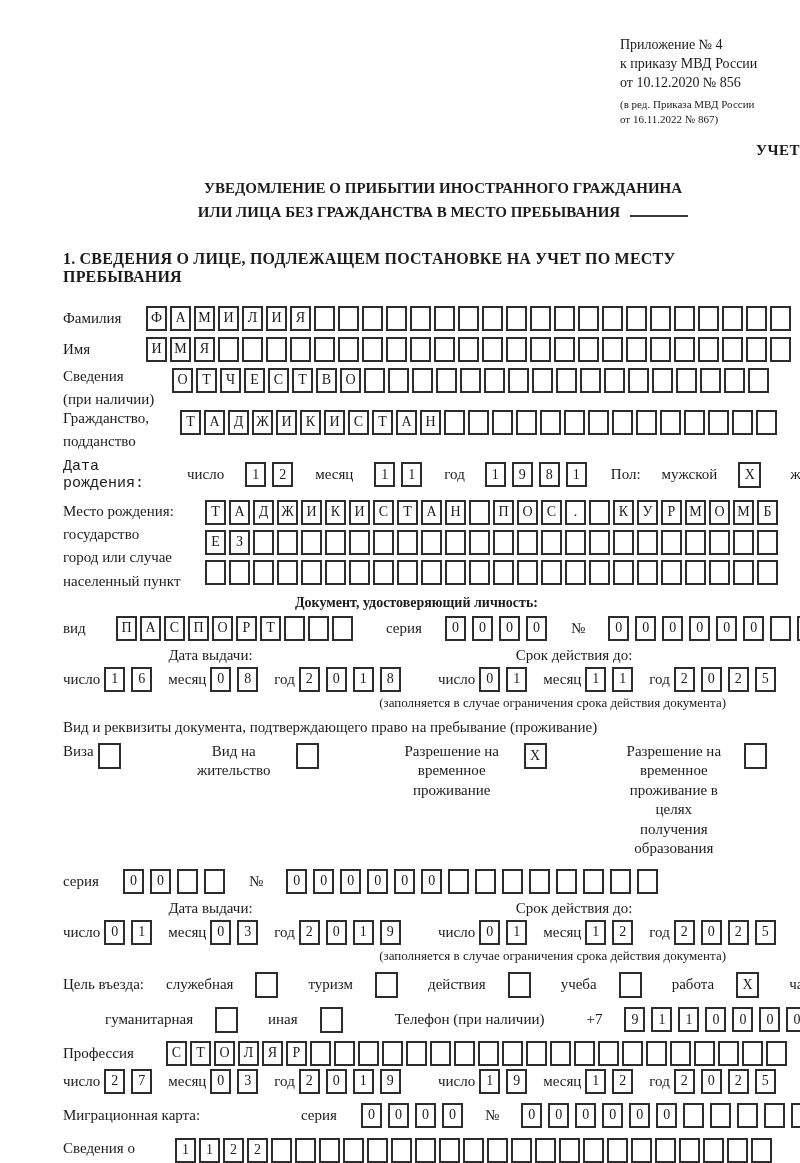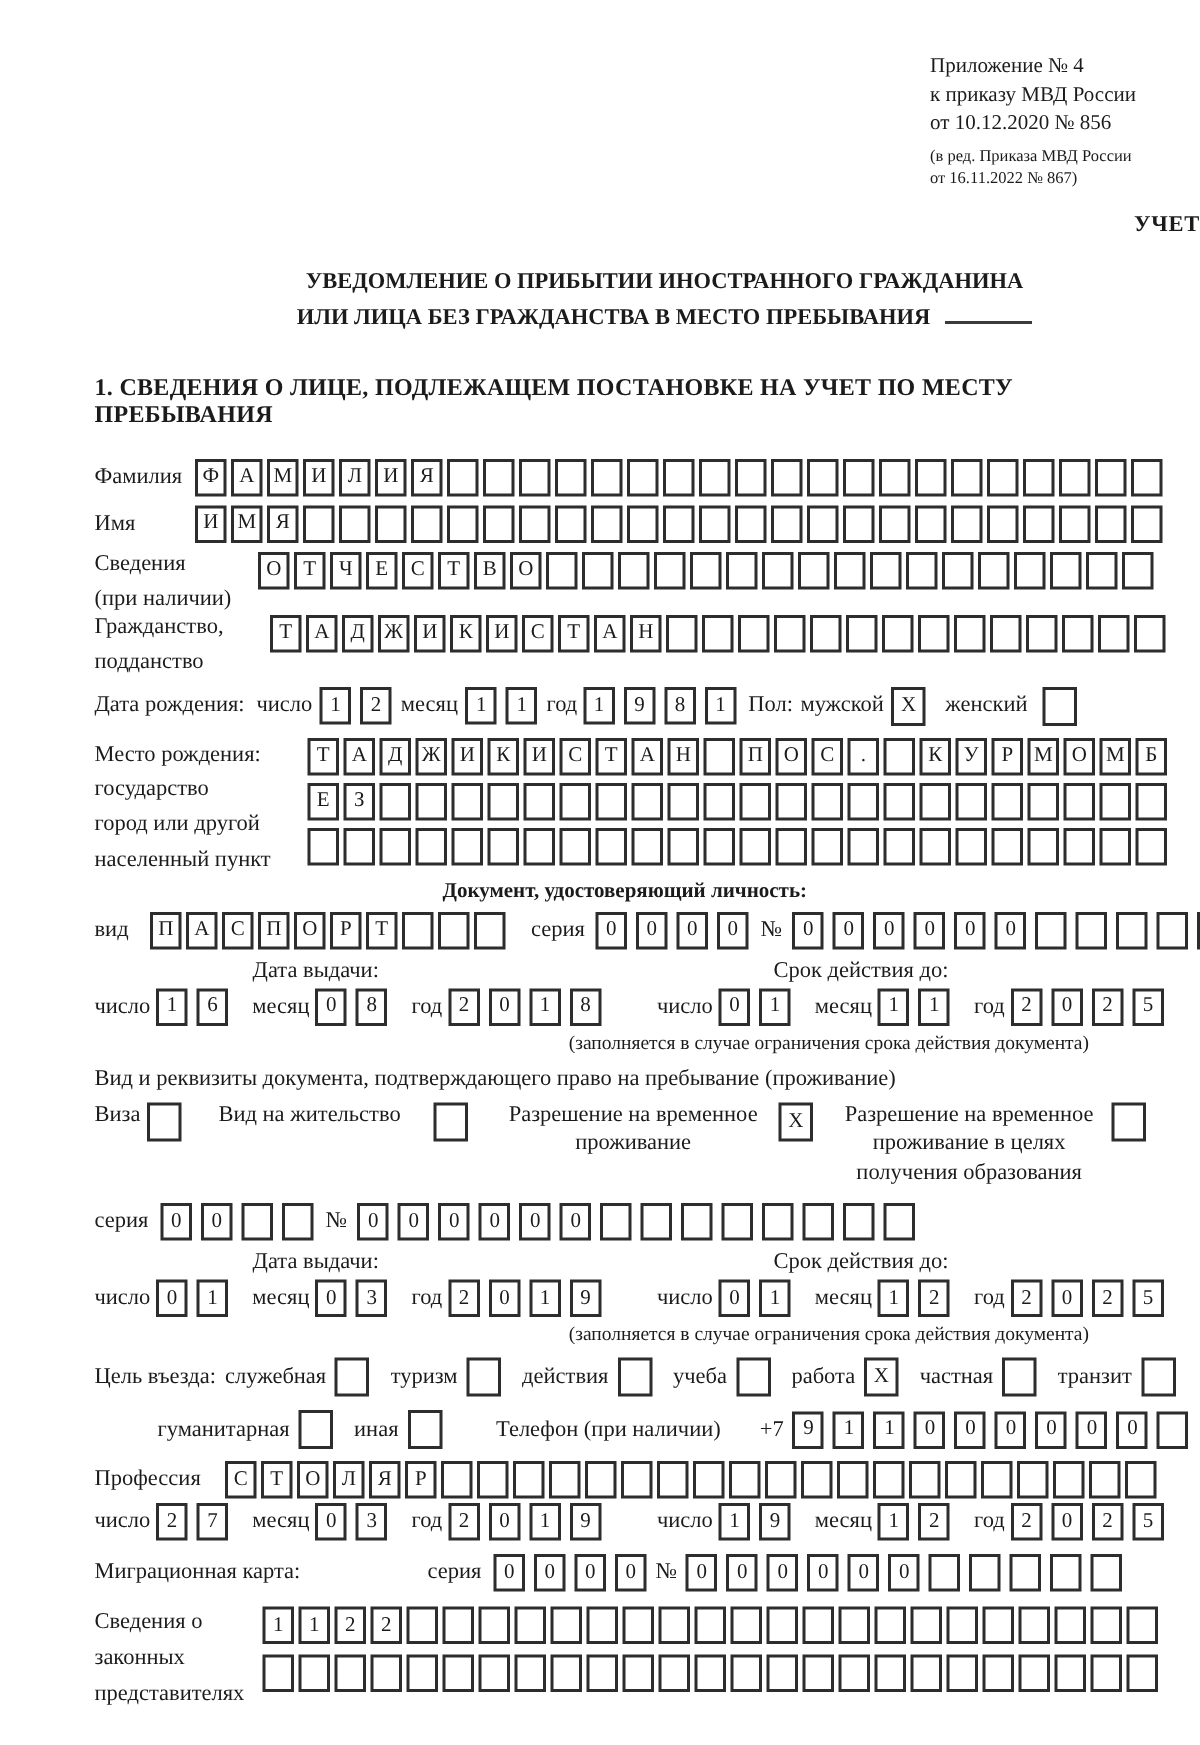--- a/index.html
+++ b/index.html
@@ -6,21 +6,21 @@
   body{width:800px;height:1163px;font-family:"Liberation Serif","DejaVu Serif",serif;color:#1b1b1b;overflow:hidden;}
   .page{padding:36px 30px 0 63px;box-sizing:border-box;width:800px;}
   
   .hdr-block{margin-left:557px;width:180px;font-size:14px;line-height:1.35;}
   .hdr-amend{font-size:11px;margin-top:4px;line-height:1.35;}
   .forma{width:737px;text-align:right;font-weight:bold;font-size:15px;margin-top:16px;letter-spacing:.5px;}
   .title{width:700px;margin:18px auto 0 30px;text-align:center;font-weight:bold;font-size:15px;line-height:1.55;}
   .uline{display:inline-block;width:58px;border-bottom:2px solid #3a3a3a;margin-left:10px;}
   .sect{margin-top:26px;font-weight:bold;font-size:16px;letter-spacing:.2px;}
   
-  .row{display:flex;align-items:center;margin-top:6px;}
+  .row{display:flex;align-items:center;margin-top:6px;gap:16px;}
   .rowtop{display:flex;align-items:flex-start;margin-top:6px;}
   .lbl{font-size:15px;flex:none;}
   .cells{display:flex;flex:none;}
   .cell{box-sizing:border-box;flex:none;width:21px;height:25px;border:2px solid #2d2d2d;margin-right:3px;display:flex;align-items:center;justify-content:center;font-size:14px;background:#fff;}
   .spaced .cell{margin-right:6px;}
   .cbx .cell{width:23px;height:26px;}
   .stack{display:flex;flex-direction:column;}
   .stack .cells{margin-bottom:5px;}
   .center{text-align:center;}
   .bold{font-weight:bold;}
@@ -187,21 +187,21 @@
         <span class="cell"></span>
         <span class="cell"></span>
         <span class="cell"></span>
         <span class="cell"></span>
         <span class="cell"></span>
         <span class="cell"></span>
       </span>
   </div>
 
   <div class="row" style="margin-top:8px;">
-    <span class="lbl" style="width:108px;">Дата рождения:</span>
+    <span class="lbl" style="width:108px;font-family:Liberation Mono, monospace;">Дата рождения:</span>
     <span class="lbl" style="margin-right:5px;">число</span>
     <span class="cells spaced">
         <span class="cell">1</span>
         <span class="cell">2</span>
       </span>
     <span class="lbl" style="margin-right:5px;">месяц</span>
     <span class="cells spaced">
         <span class="cell">1</span>
         <span class="cell">1</span>
       </span>
@@ -220,21 +220,21 @@
     <span class="lbl" style="margin-left:10px;margin-right:10px;">женский</span>
     <span class="cells cbx">
         <span class="cell"></span>
       </span>
   </div>
 
   <div class="rowtop" style="margin-top:8px;">
     <span style="width:142px;flex:none;line-height:1.55;">
       <span class="lbl" style="display:block;">Место рождения:</span>
       <span class="lbl" style="display:block;">государство</span>
-      <span class="lbl" style="display:block;">город или другой</span>
+      <span class="lbl" style="display:block;">город или случае</span>
       <span class="lbl" style="display:block;">населенный пункт</span>
     </span>
     <span class="stack">
       <span class="cells">
           <span class="cell">Т</span>
           <span class="cell">А</span>
           <span class="cell">Д</span>
           <span class="cell">Ж</span>
           <span class="cell">И</span>
           <span class="cell">К</span>
@@ -392,21 +392,21 @@
           <span class="cell">0</span>
           <span class="cell">2</span>
           <span class="cell">5</span>
         </span>
     </span>
   </div>
   <div class="note-right">(заполняется в случае ограничения срока действия документа)</div>
 
   <div class="lbl" style="margin-top:8px;">Вид и реквизиты документа, подтверждающего право на пребывание (проживание)</div>
 
-  <div class="rowtop" style="margin-top:6px;">
+  <div class="rowtop" style="margin-top:6px;gap:48px;">
     <span class="opt">
       <span class="optlbl">Виза</span>
       <span class="cells cbx" style="margin-left:4px;">
           <span class="cell"></span>
         </span>
     </span>
     <span class="opt" style="margin-left:22px;">
       <span class="optlbl">Вид на жительство</span>
       <span class="cells cbx" style="margin-left:22px;">
           <span class="cell"></span>

